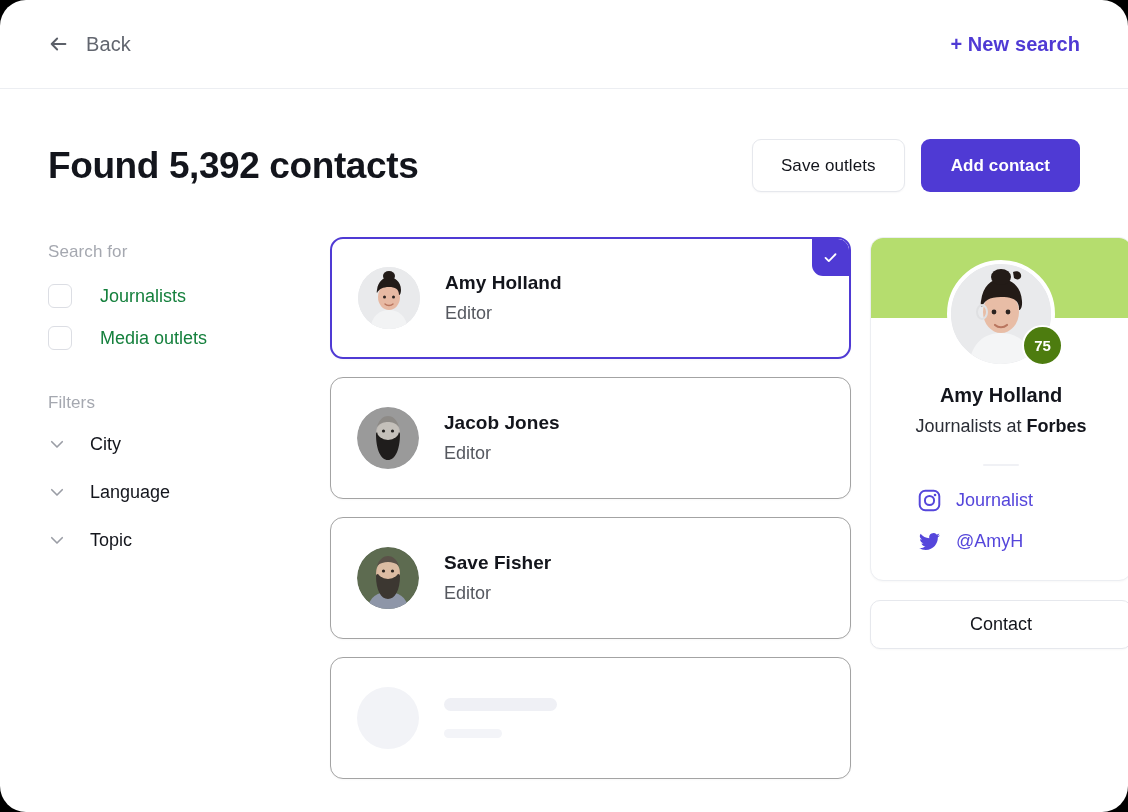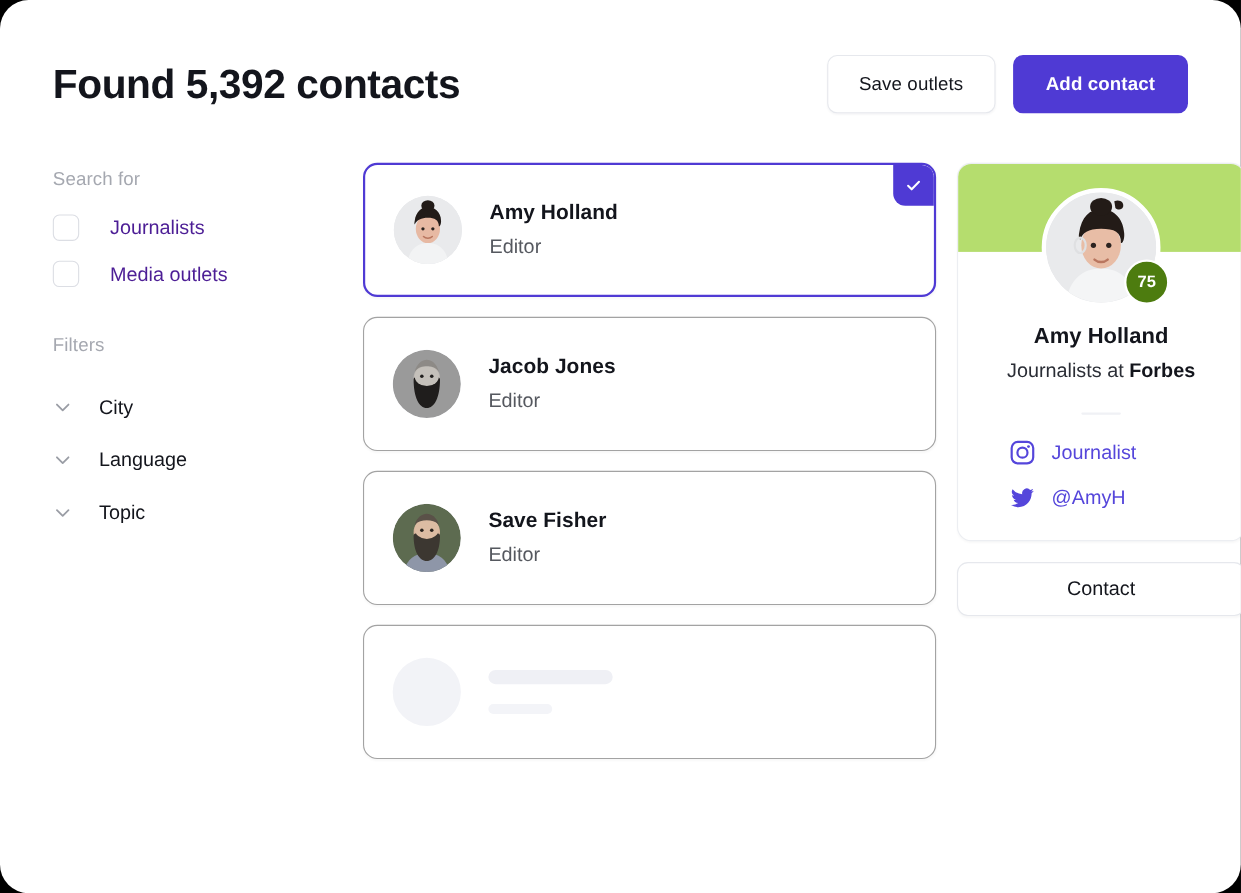--- a/index.html
+++ b/index.html
@@ -77,24 +77,24 @@
     font-size: 17px; color: #a5a8b0; margin-bottom: 22px; letter-spacing: .1px;
   }
   .checkbox-row {
     display: flex; align-items: center; gap: 28px;
     margin-bottom: 18px; cursor: pointer;
   }
   .checkbox {
     width: 24px; height: 24px; border: 1.6px solid #dcdee4;
     border-radius: 6px; background: #fff; flex: none;
   }
-  .checkbox-label { font-size: 18px; color: #4c1d95; }
+  .checkbox-label { font-size: 18px; color: #15803d; }
   .filters-heading {
     font-size: 17px; color: #a5a8b0;
-    margin-top: 43px; margin-bottom: 22px; letter-spacing: .1px;
+    margin-top: 43px; margin-bottom: 7px; letter-spacing: .1px;
   }
   .filter-row {
     display: flex; align-items: center; gap: 24px;
     height: 48px; cursor: pointer;
   }
   .chev { width: 18px; height: 18px; flex: none; }
   .filter-label { font-size: 18px; color: #13151c; }
 
   
   .contact-list {
@@ -196,20 +196,29 @@
   }
 
   
   .face { position: absolute; inset: 0; }
 </style>
 </head>
 <body>
 
 <div class="app-window">
 
+  <div class="topbar">
+    <div class="back-link">
+      <svg class="back-arrow" viewBox="0 0 24 24">
+        <path d="M4 12h15M4 12l6-6M4 12l6 6" fill="none" stroke="#5c6069" stroke-width="2.1" stroke-linecap="round" stroke-linejoin="round"></path>
+      </svg>
+      <span class="back-label">Back</span>
+    </div>
+    <div class="new-search">+ New search</div>
+  </div>
 
   <div class="heading-row">
     <h1 class="page-title">Found 5,392 contacts</h1>
     <div class="actions">
       <div class="btn btn-secondary">Save outlets</div>
       <div class="btn btn-primary">Add contact</div>
     </div>
   </div>
 
   <div class="body-row">

